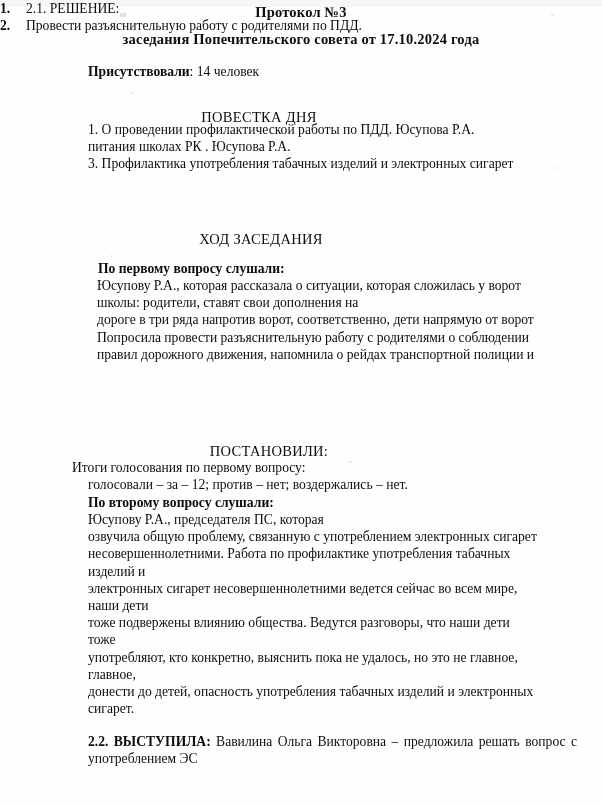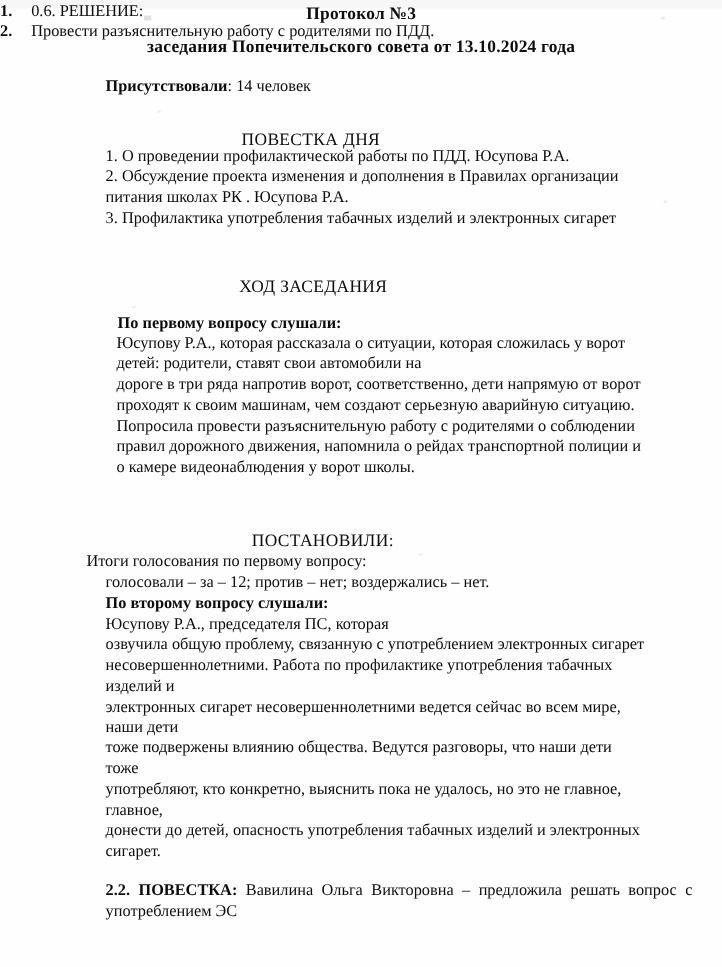--- a/index.html
+++ b/index.html
@@ -110,53 +110,50 @@
   <div class="scan-speck speck-a"></div>
   <div class="scan-speck speck-b"></div>
   <div class="scan-speck speck-c"></div>
   <div class="scan-speck speck-d"></div>
   <div class="scan-speck speck-e"></div>
   <div class="scan-speck speck-f"></div>
   <div class="scan-speck speck-g"></div>
 
   <div class="title-line" id="title-main">Протокол №3</div>
 
-  <div class="title-line" id="title-sub">заседания Попечительского совета от 13.10.2024 года</div>
+  <div class="title-line" id="title-sub">заседания Попечительского совета от 17.10.2024 года</div>
 
   <div class="block" id="attendees">
     <span class="lbl">Присутствовали</span><span>: 14 человек</span>
   </div>
 
   <div class="section-heading" id="heading-agenda">ПОВЕСТКА ДНЯ</div>
 
   <div class="block left-col nojust" id="agenda-list">
     <div class="ag-line">1. О проведении профилактической работы по ПДД. Юсупова Р.А.</div>
-    <div class="ag-line">2. Обсуждение проекта изменения и дополнения в Правилах организации</div>
     <div class="ag-line">питания школах РК . Юсупова Р.А.</div>
     <div class="ag-line">3. Профилактика употребления табачных изделий и электронных сигарет</div>
   </div>
 
   <div class="section-heading" id="heading-course">ХОД ЗАСЕДАНИЯ</div>
 
   <div class="block bold" id="first-question-label">По первому вопросу слушали:</div>
 
   <div class="block" id="speaker1">
     <span class="l">Юсупову Р.А.,  которая рассказала о  ситуации, которая сложилась у ворот</span>
-    <span class="l">детей: родители, ставят свои автомобили на</span>
+    <span class="l">школы: родители, ставят свои дополнения на</span>
     <span class="l">дороге в три ряда напротив ворот, соответственно, дети напрямую от ворот</span>
-    <span class="l">проходят к своим машинам, чем создают серьезную аварийную ситуацию.</span>
     <span class="l">Попросила провести разъяснительную работу с родителями о соблюдении</span>
     <span class="l">правил дорожного движения, напомнила о рейдах транспортной полиции и</span>
-    <span class="l">о камере видеонаблюдения у ворот школы.</span>
   </div>
 
   <ol id="decision-list">
     <li>
       <span class="num">1.</span>
-      <span>0.6. РЕШЕНИЕ:</span>
+      <span>2.1. РЕШЕНИЕ:</span>
     </li>
     <li>
       <span class="num">2.</span>
       <span>Провести разъяснительную работу с родителями по ПДД.</span>
     </li>
   </ol>
 
   <div class="section-heading" id="heading-resolved">ПОСТАНОВИЛИ:</div>
 
   <div class="block" id="vote-intro">Итоги голосования по первому вопросу:</div>
@@ -175,16 +172,16 @@
     <span class="jl">тоже подвержены влиянию общества. Ведутся разговоры, что наши дети</span>
     <span class="l">тоже</span>
     <span class="jl">употребляют, кто конкретно, выяснить пока не удалось, но это не главное,</span>
     <span class="l">главное,</span>
     <span class="jl">донести до детей, опасность употребления табачных изделий и электронных</span>
     <span class="l">сигарет.</span>
   </div>
 
   <div class="block" id="final-statement">
     <span class="num2">2.2.</span>
-    <span class="act">ПОВЕСТКА:</span><span> Вавилина Ольга Викторовна – предложила решать вопрос с употреблением ЭС</span>
+    <span class="act">ВЫСТУПИЛА:</span><span> Вавилина Ольга Викторовна – предложила решать вопрос с употреблением ЭС</span>
   </div>
 
 </div>
 
 </body></html>

